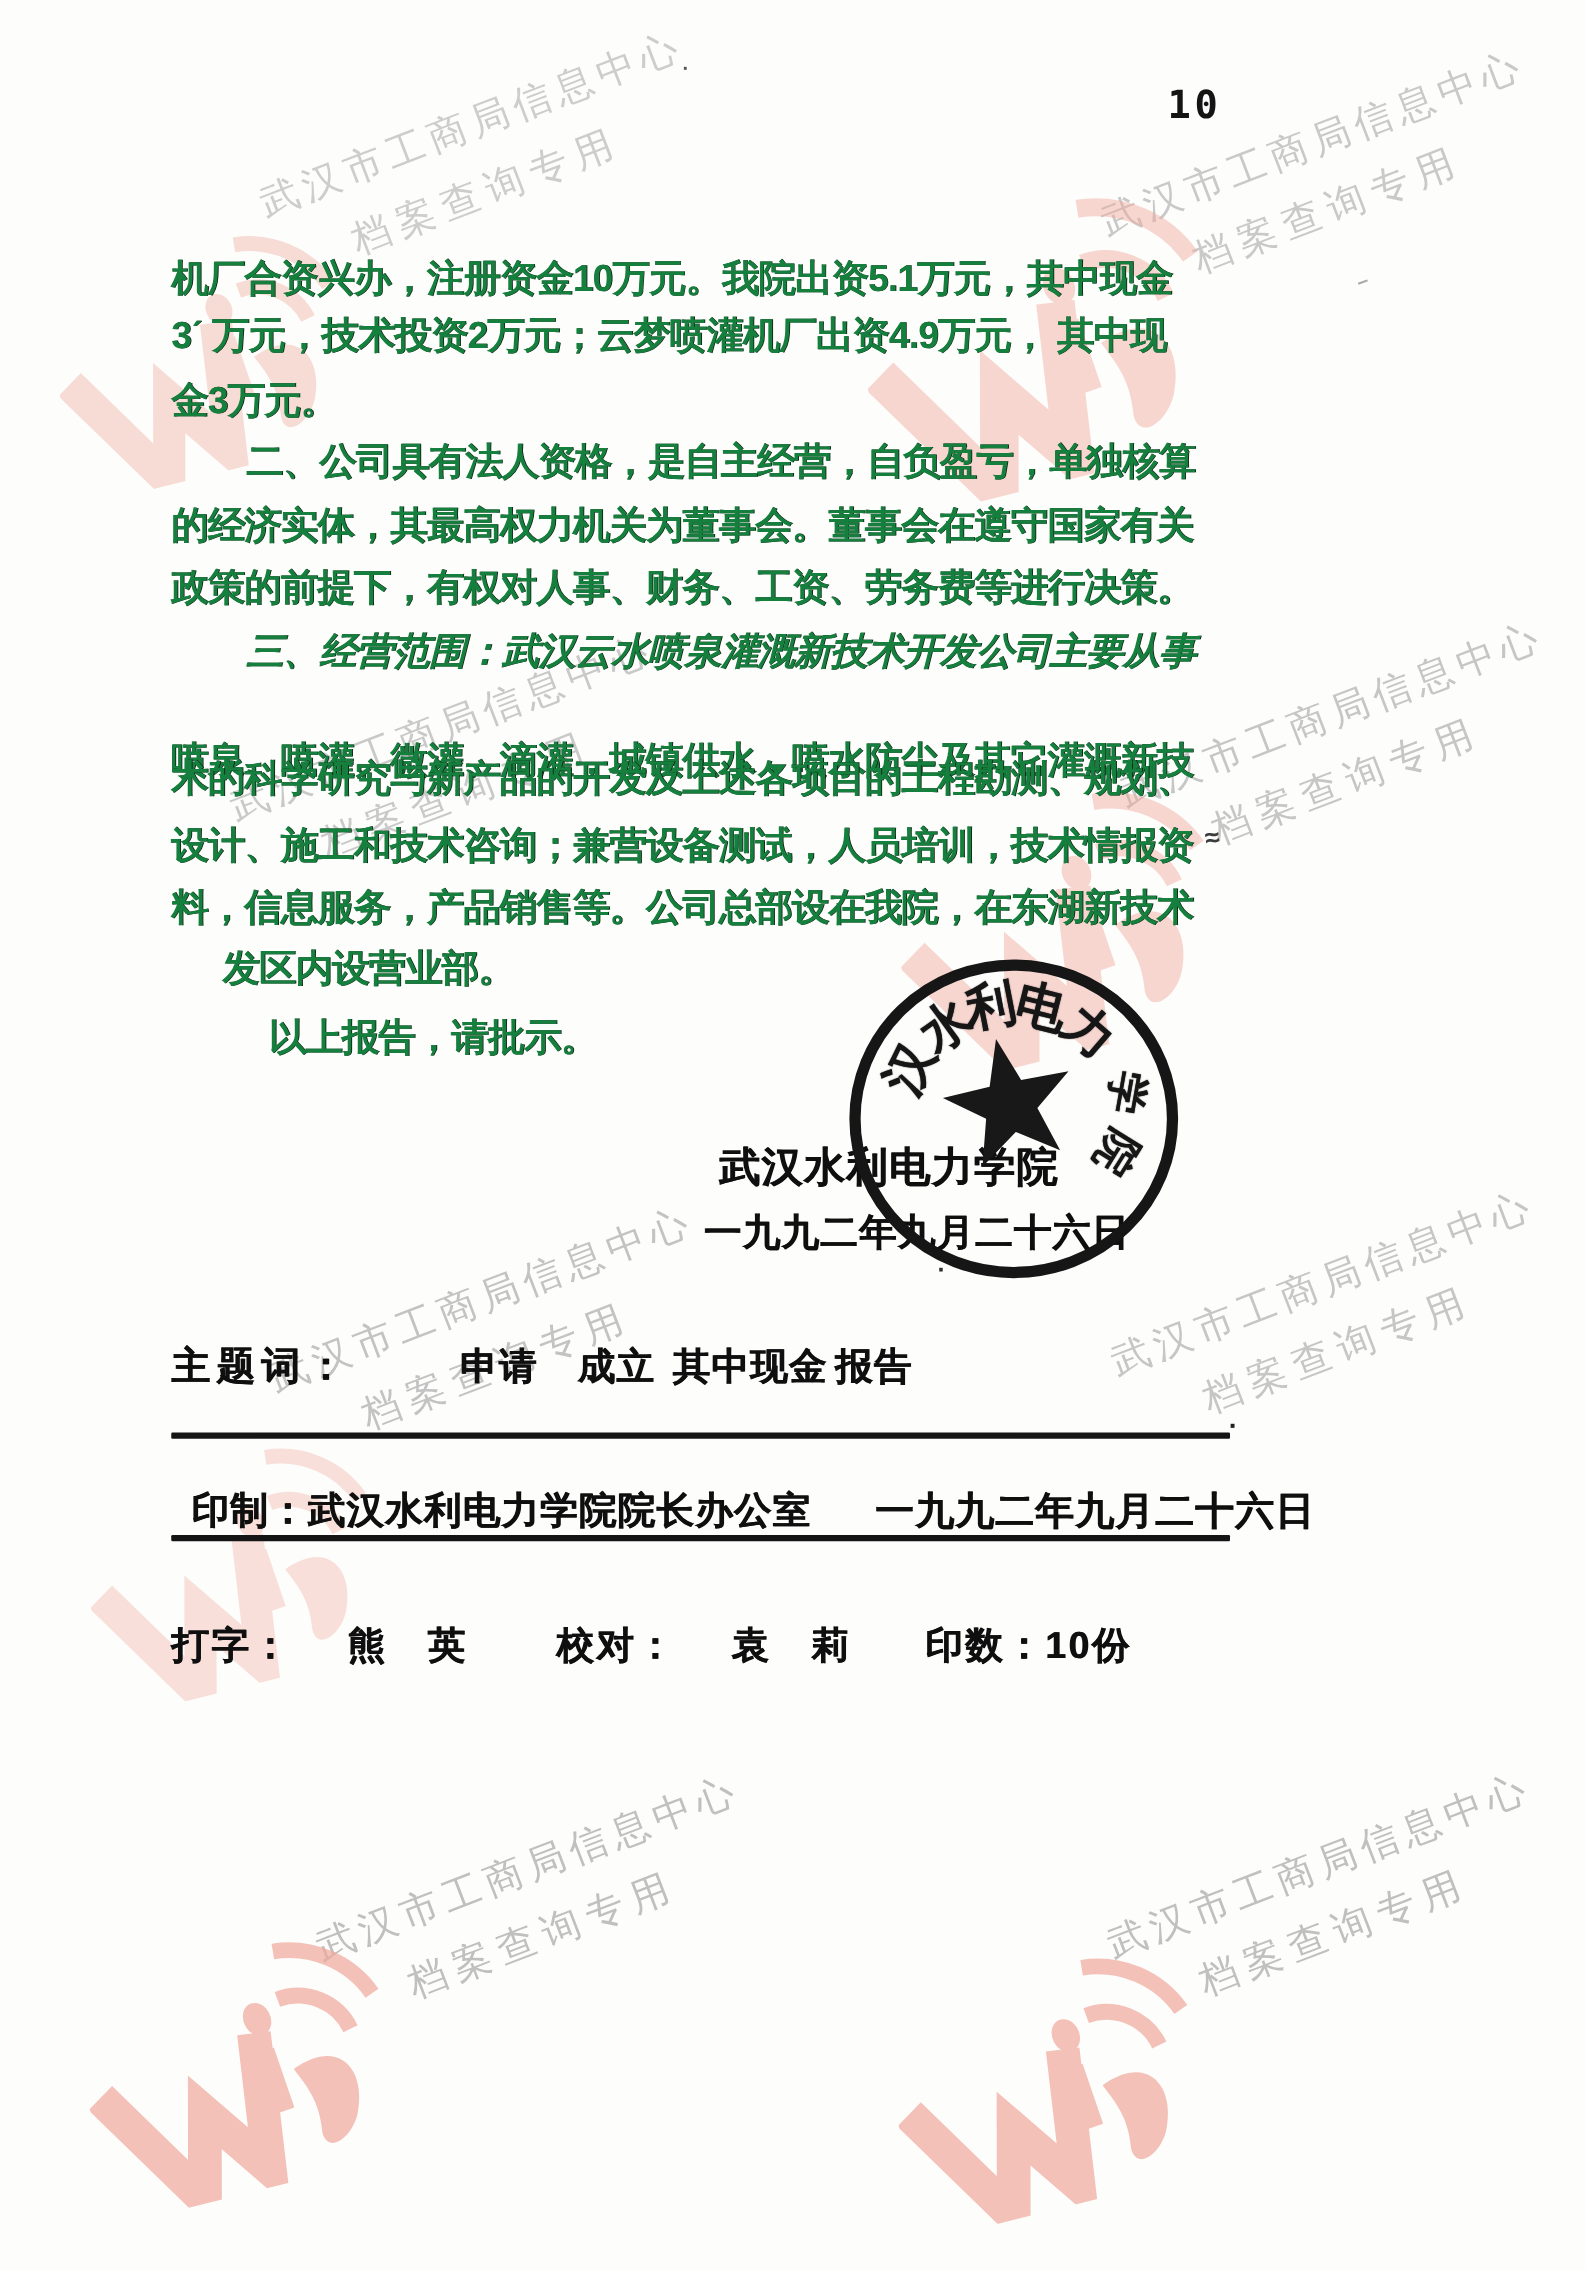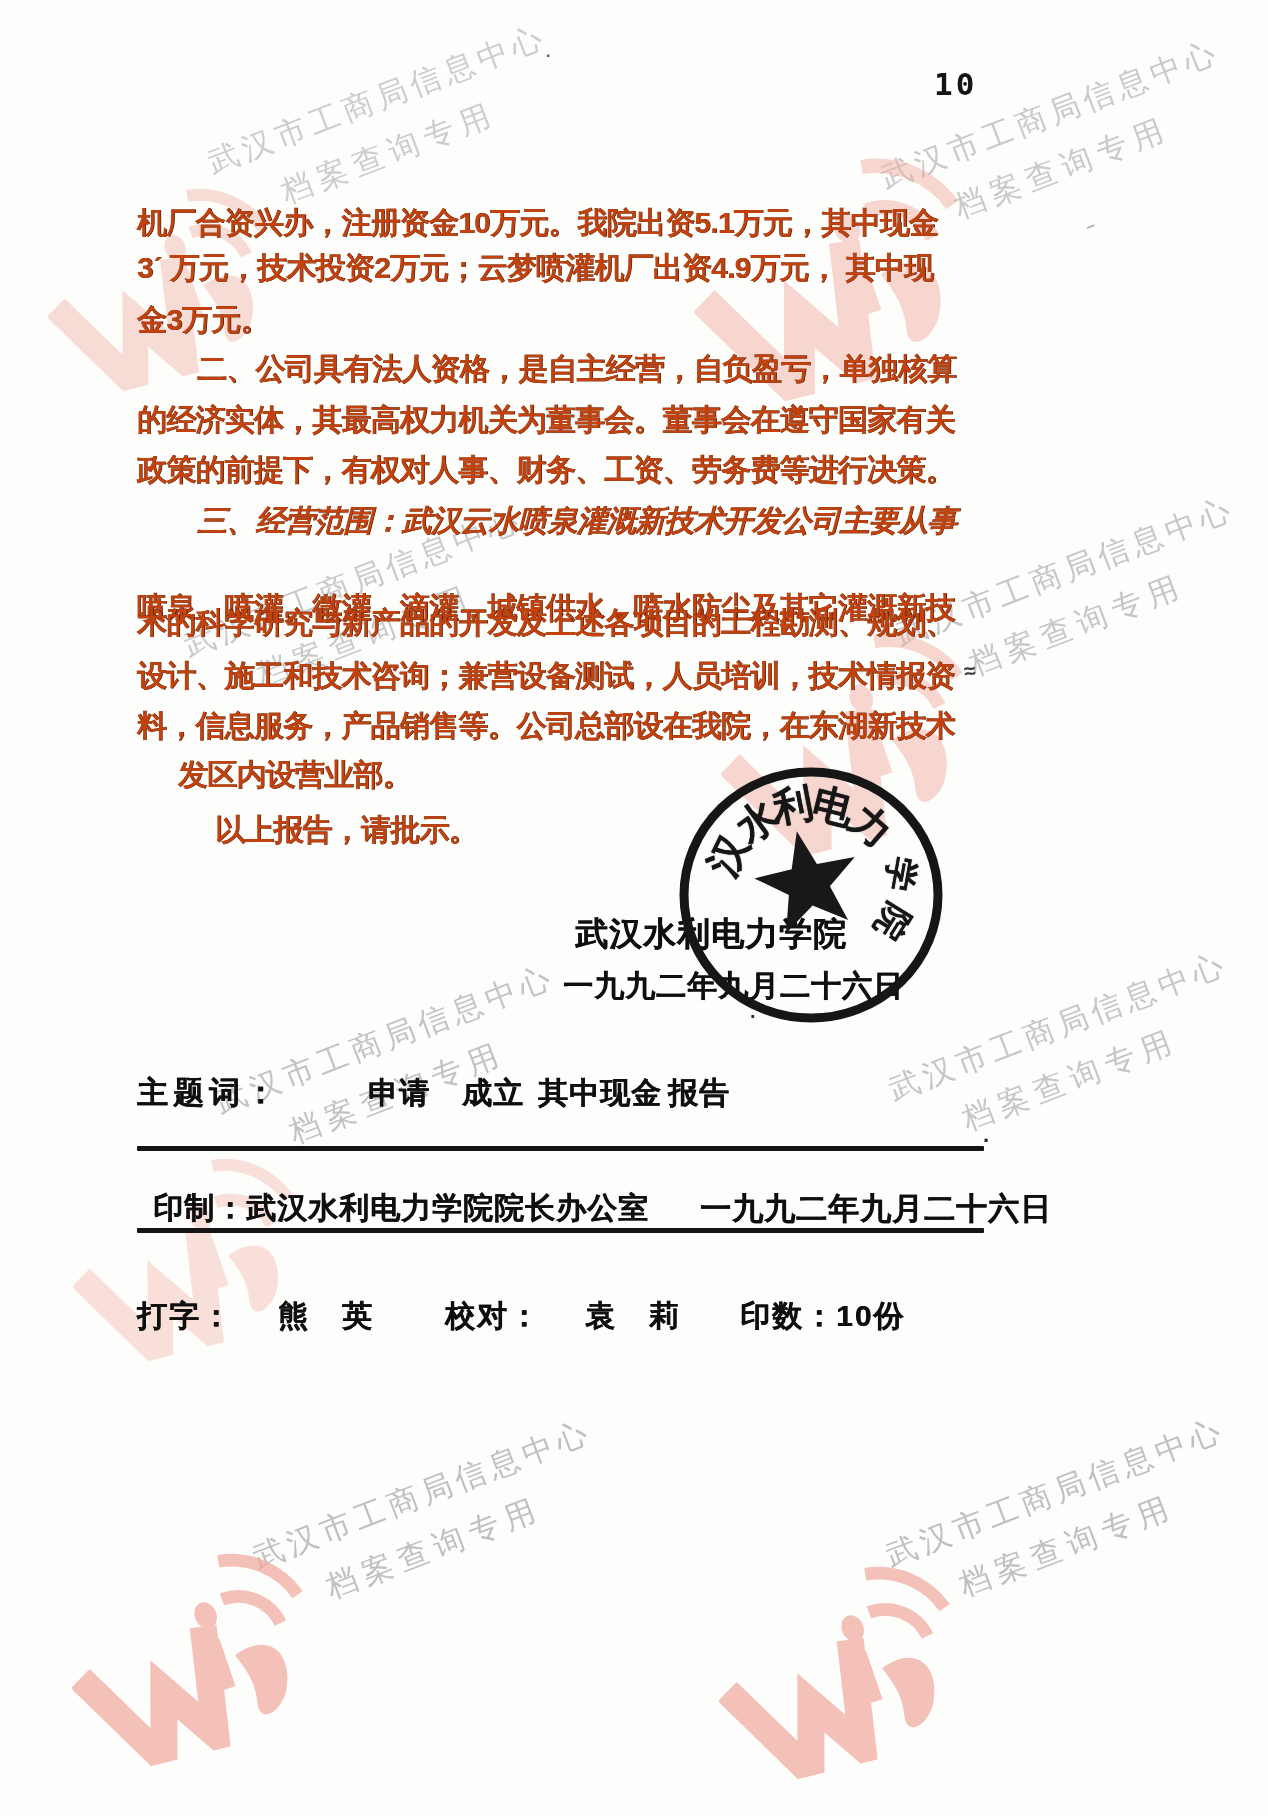--- a/index.html
+++ b/index.html
@@ -19,21 +19,21 @@
   .wm-logo{position:absolute; width:240px; height:185px;}
   
   .content{position:absolute;inset:0;z-index:2;}
   .page-number{
     position:absolute; left:934px; top:66px;
     font-family:"DejaVu Sans Mono","Liberation Mono",monospace;
     font-size:31px; font-weight:700; letter-spacing:3px; color:#141414;
   }
   .body-line{
     position:absolute; white-space:nowrap;
-    font-size:30px; font-weight:700; letter-spacing:-0.8px; color:#c2410c;
+    font-size:30px; font-weight:700; letter-spacing:-0.8px; color:#15803d;
     text-shadow:0.5px 0 0 #101010;
   }
   .sig{position:absolute; white-space:nowrap; font-weight:700; color:#0f0f0f; text-shadow:0.5px 0 0 #0f0f0f;}
   .sig-org{left:575px; top:912px; font-size:33px; letter-spacing:1px;}
   .sig-date{left:563px; top:966px; font-size:30px; letter-spacing:1px;}
   
   .stamp{position:absolute; left:666px; top:762px; width:290px; height:266px; z-index:2;}
   .stamp svg{position:absolute; left:0; top:0;}
   .stamp-char{
     position:absolute; font-size:40px; font-weight:700; color:#161616;

